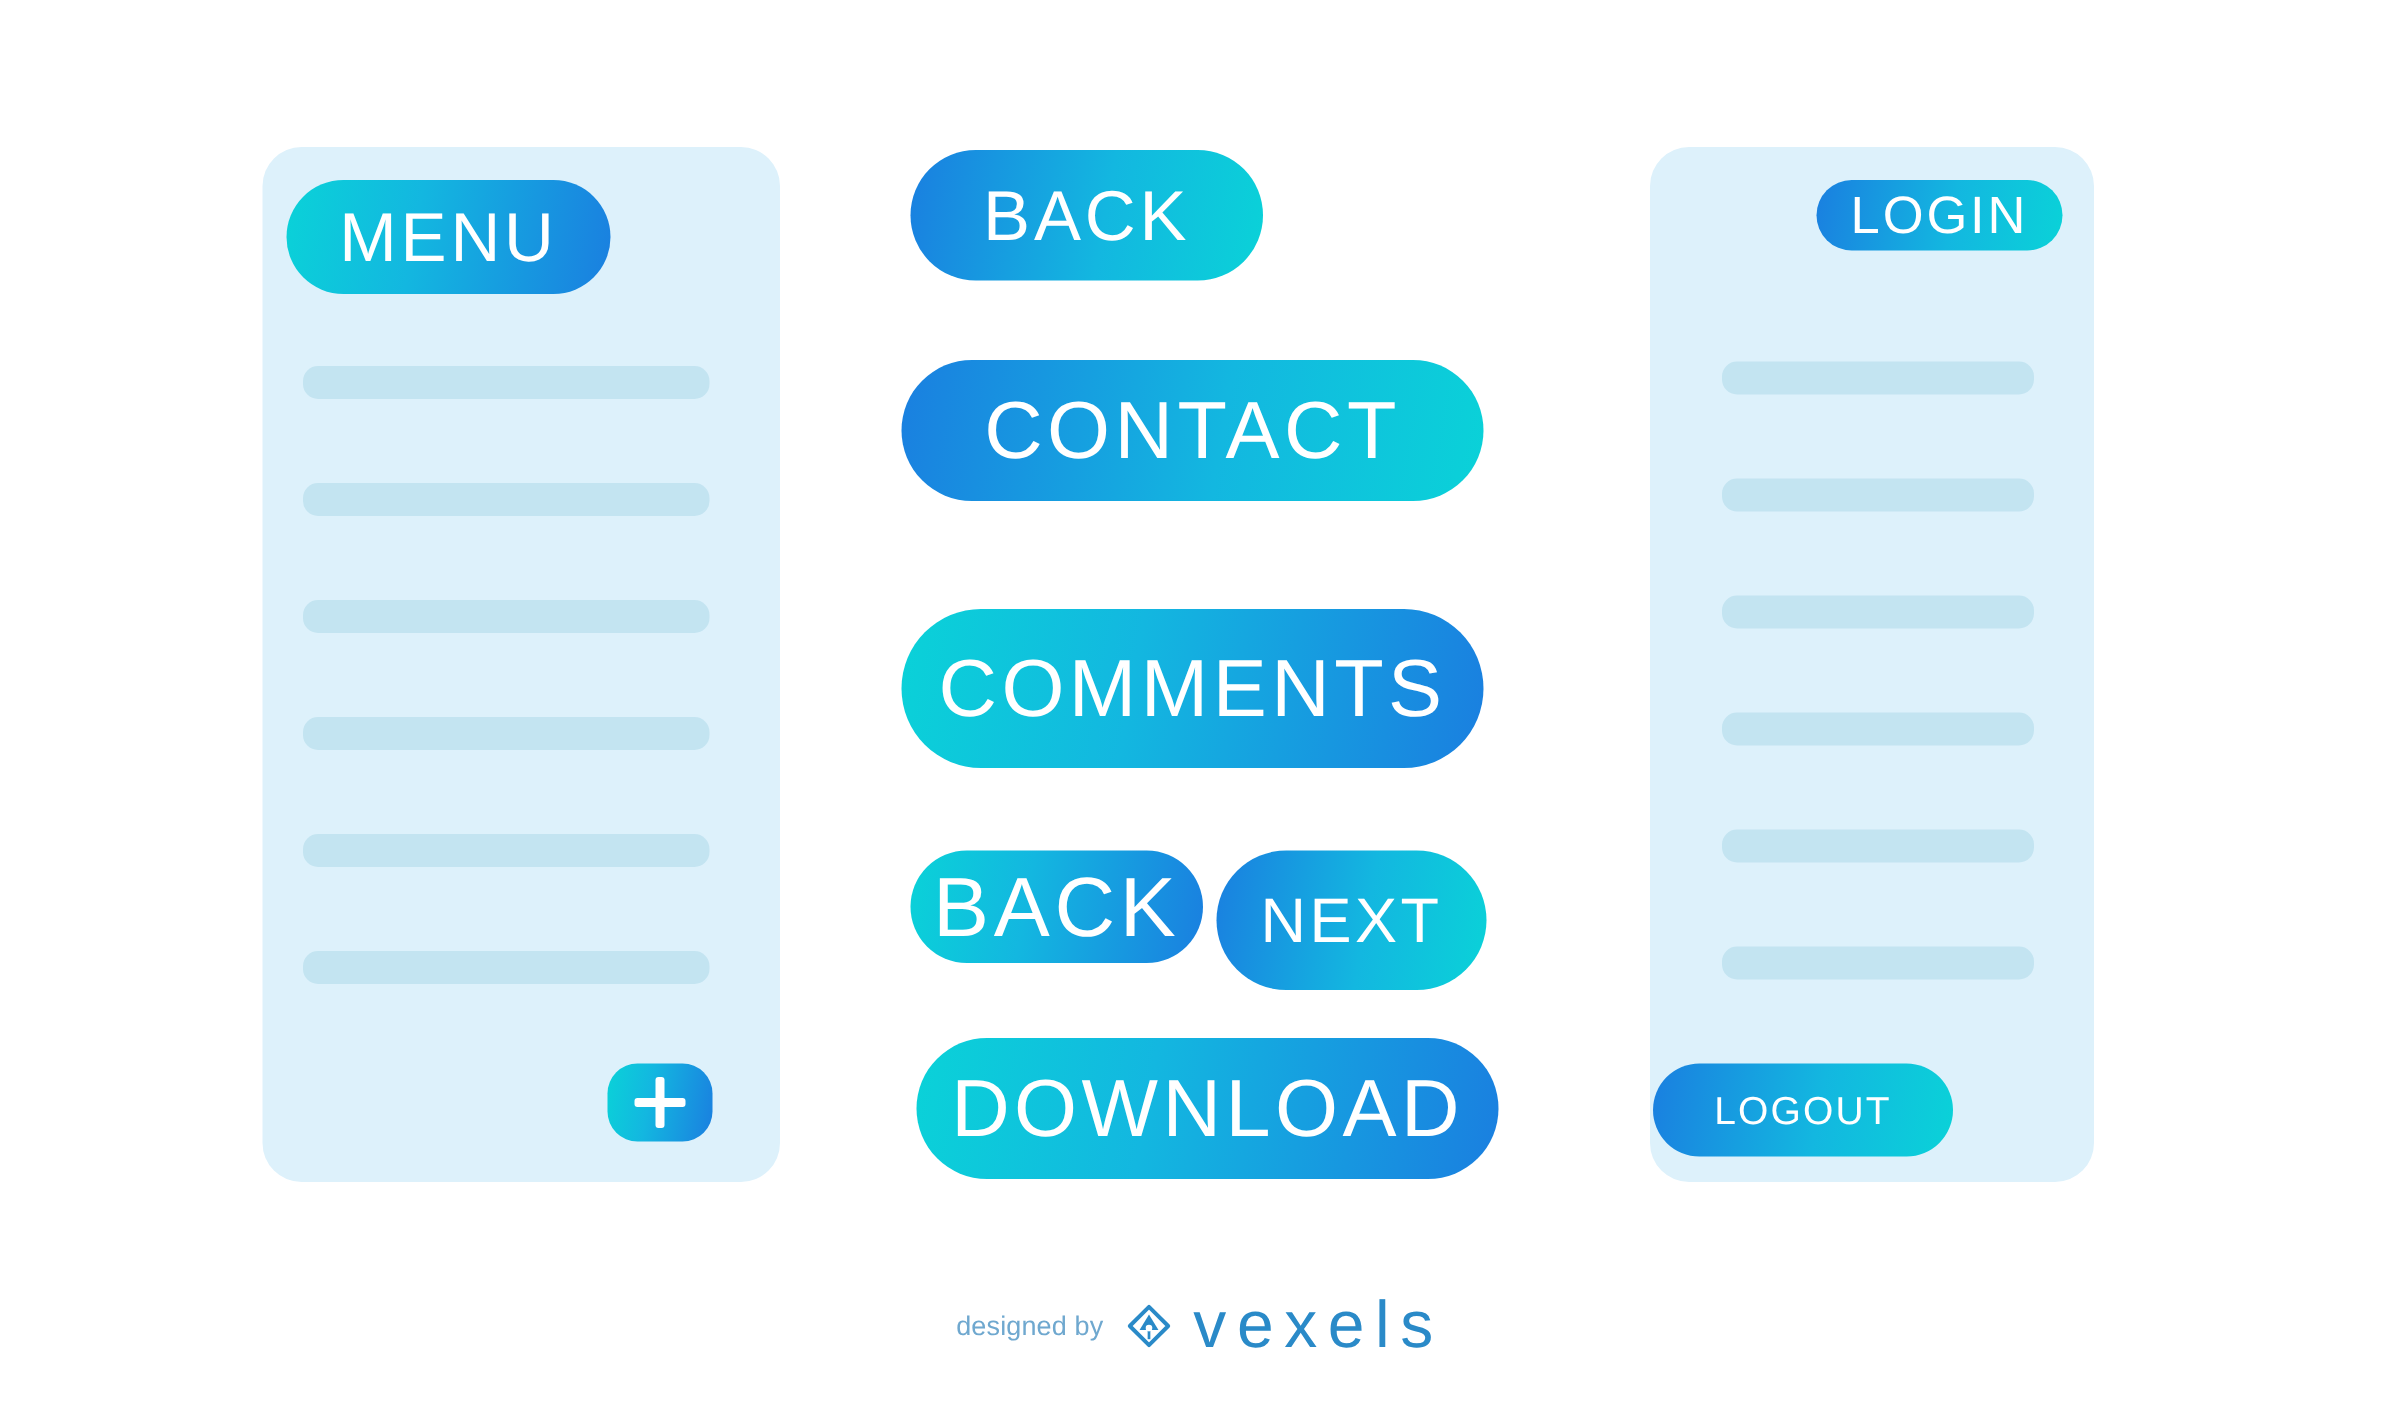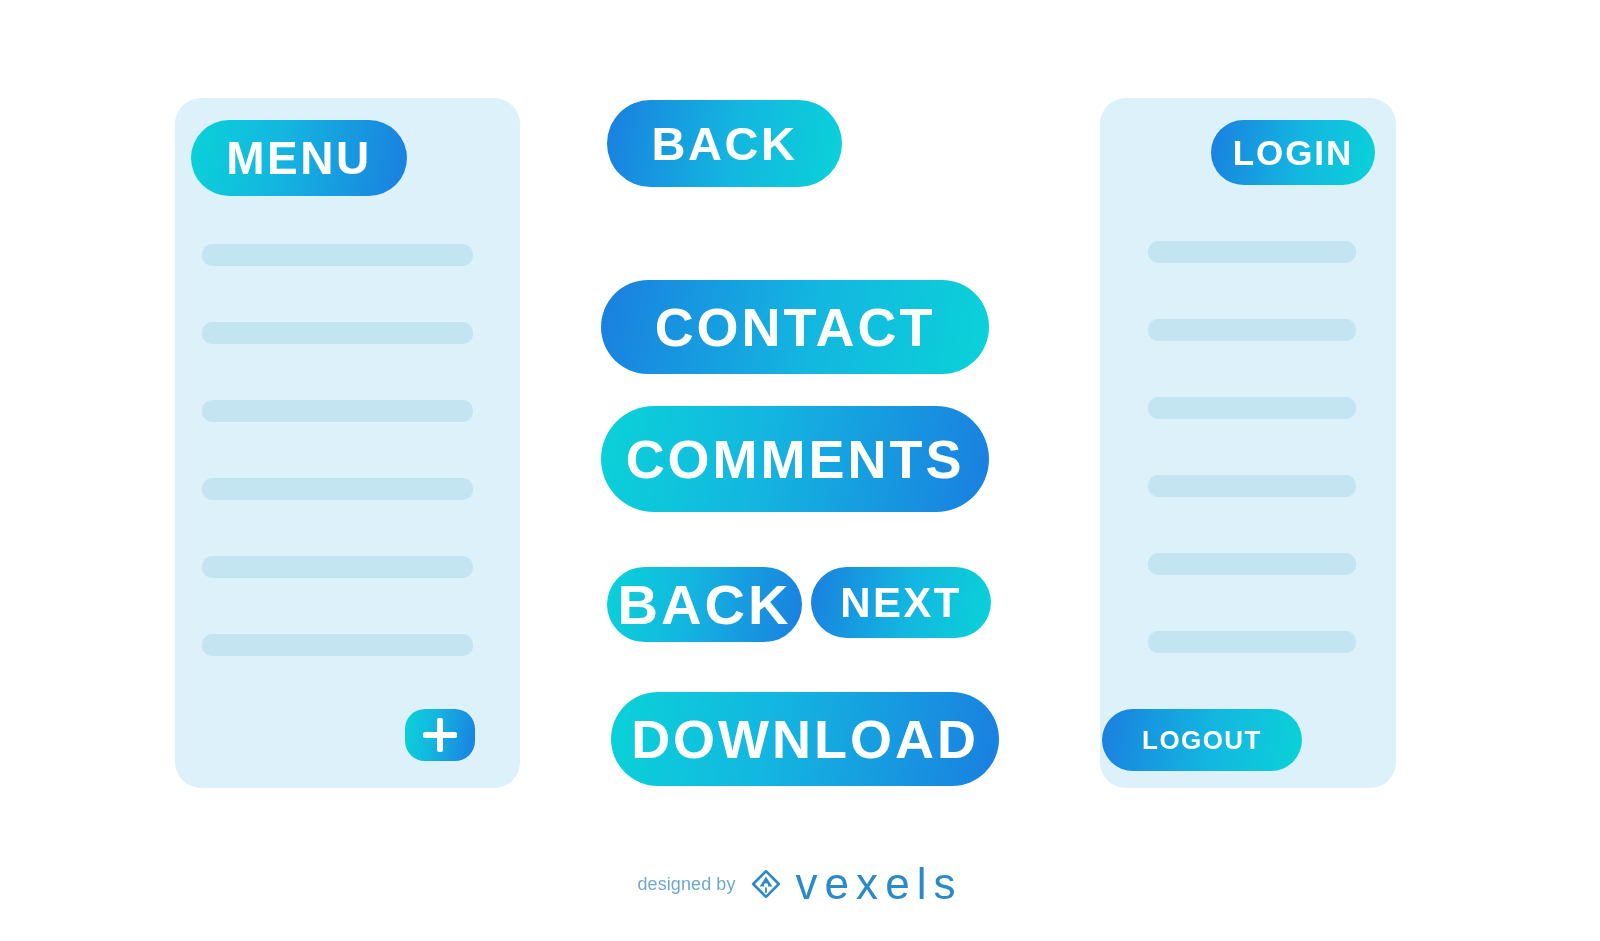--- a/index.html
+++ b/index.html
@@ -43,43 +43,43 @@
   #panel-right .placeholder-bar { margin-bottom: 56px; }
 
   
   .pill {
     position: absolute;
     display: flex;
     align-items: center;
     justify-content: center;
     border-radius: 999px;
     color: #ffffff;
-    font-weight: 700;
+    font-weight: 400;
     letter-spacing: 0.055em;
     white-space: nowrap;
     box-sizing: border-box;
     user-select: none;
     line-height: 1;
   }
 
   
   .grad-tb { background: linear-gradient(100deg, #0ad2d8 0%, #13b7e0 40%, #1a7fe0 100%); }
   .grad-bt { background: linear-gradient(100deg, #1a7fe0 0%, #13b7e0 55%, #0ad2d8 100%); }
 
   
   #btn-menu     { left: 191px;  top: 120px; width: 216px; height: 76px;  font-size: 46px; }
   #btn-plus     { left: 405px;  top: 709px; width: 70px;  height: 52px;  border-radius: 20px; }
-  #btn-login    { left: 1211px; top: 120px; width: 164px; height: 65px;  font-size: 35px; }
+  #btn-login    { left: 1211px; top: 120px; width: 164px; height: 47px;  font-size: 35px; }
   #btn-logout   { left: 1102px; top: 709px; width: 200px; height: 62px;  font-size: 26px; }
 
   #btn-home     { left: 607px;  top: 100px; width: 235px; height: 87px;  font-size: 47px; }
-  #btn-contact  { left: 601px;  top: 240px; width: 388px; height: 94px;  font-size: 54px; margin-top: 40px; }
+  #btn-contact  { left: 601px;  top: 240px; width: 388px; height: 94px;  font-size: 54px; }
   #btn-comments { left: 601px;  top: 406px; width: 388px; height: 106px;  font-size: 54px; }
   #btn-back     { left: 607px;  top: 567px; width: 195px; height: 75px;  font-size: 56px; }
-  #btn-next     { left: 811px;  top: 567px; width: 180px; height: 71px;  font-size: 42px; }
+  #btn-next     { left: 811px;  top: 567px; width: 180px; height: 93px;  font-size: 42px; }
   #btn-download { left: 611px;  top: 692px; width: 388px; height: 94px;  font-size: 54px; }
 
   .plus-glyph {
     position: relative;
     width: 34px;
     height: 34px;
   }
   .plus-glyph::before,
   .plus-glyph::after {
     content: "";

